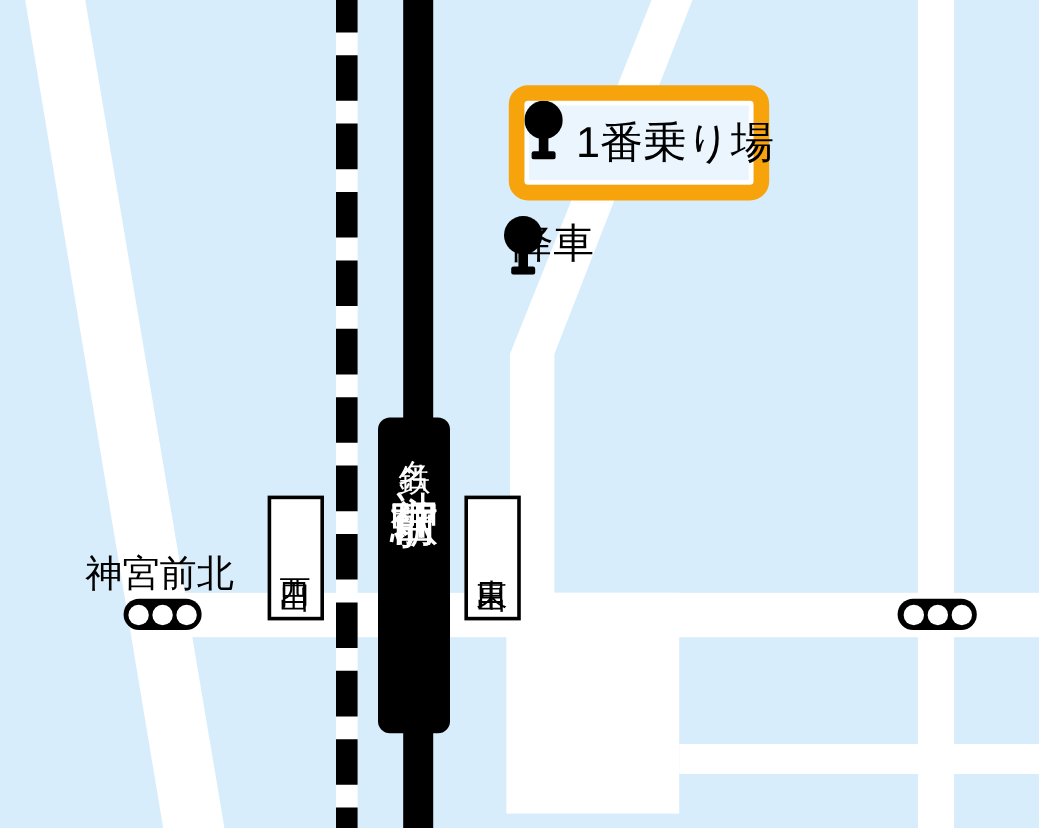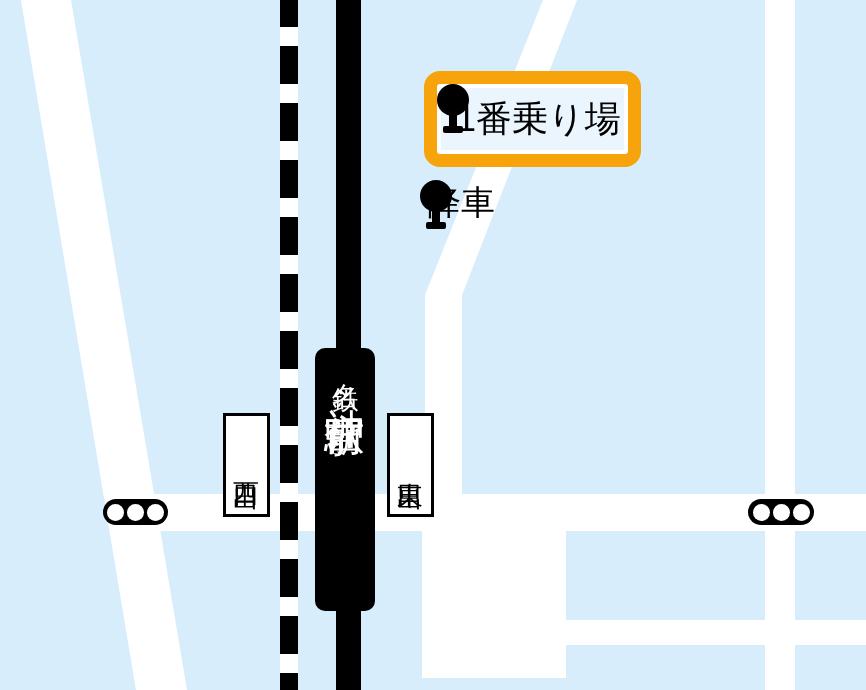--- a/index.html
+++ b/index.html
@@ -63,21 +63,21 @@
   .busstop-label{white-space:nowrap;}
   .highlight-box{
     left:424px;top:71px;width:217px;height:96px;
     border:13px solid var(--highlight-orange);
     border-radius:16px;
     background:var(--highlight-fill);
     box-shadow:inset 0 0 0 4px #ffffff;
     display:flex;align-items:center;
     padding-left:10px;gap:9px;
   }
-  .highlight-box .busstop-label{font-size:36px;}
+  .highlight-box .busstop-label{font-size:36px;margin-left:24px;}
   .alight-row{left:420px;top:180px;gap:7px;}
   .alight-row .busstop-label{font-size:34px;}
   .bus-icon{display:block;}
 
   
   .building-label{
     left:436px;top:572px;font-size:29px;line-height:37px;white-space:nowrap;
   }
 </style>
 </head>
@@ -104,20 +104,21 @@
     <span class="vtext name">神宮前駅</span>
   </div>
 
   <div class="overlay exit-box exit-west">
     <span class="vtext">西出口</span>
   </div>
   <div class="overlay exit-box exit-east">
     <span class="vtext">東出口</span>
   </div>
 
+  <div class="overlay xlabel label-kita">神宮前北</div>
   <div class="overlay signal signal-kita">
     <span class="lamp"></span>
     <span class="lamp"></span>
     <span class="lamp"></span>
   </div>
 
   <div class="overlay signal signal-sanbonmatsu">
     <span class="lamp"></span>
     <span class="lamp"></span>
     <span class="lamp"></span>

